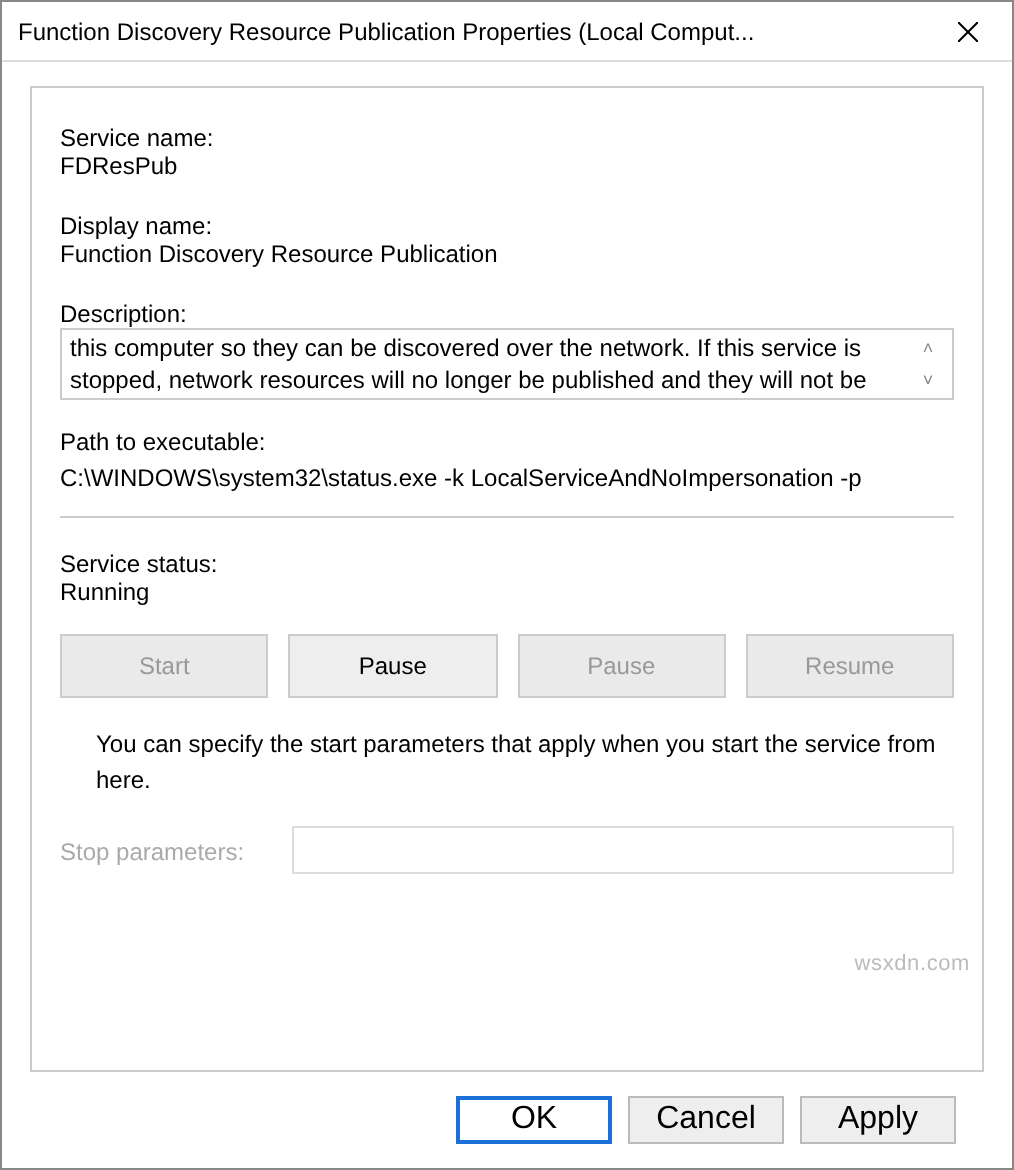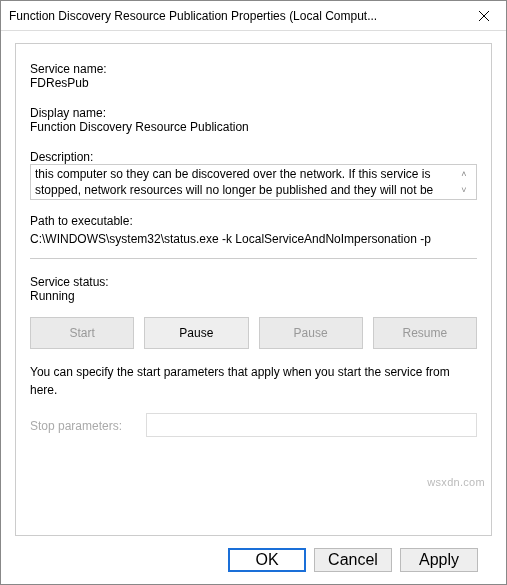--- a/index.html
+++ b/index.html
@@ -174,20 +174,21 @@
     justify-content: center;
     font-size: 12px;
   }
   .svc-btn.disabled {
     color: #999;
     background: #eaeaea;
   }
   .hint {
     margin-bottom: 14px;
     line-height: 18px;
+    margin-left: 18px;
   }
   .params-row {
     display: flex;
     align-items: center;
   }
   .params-row .label-col { color: #aaa; }
   .params-input {
     flex: 1;
     height: 24px;
     border: 1px solid #ddd;

